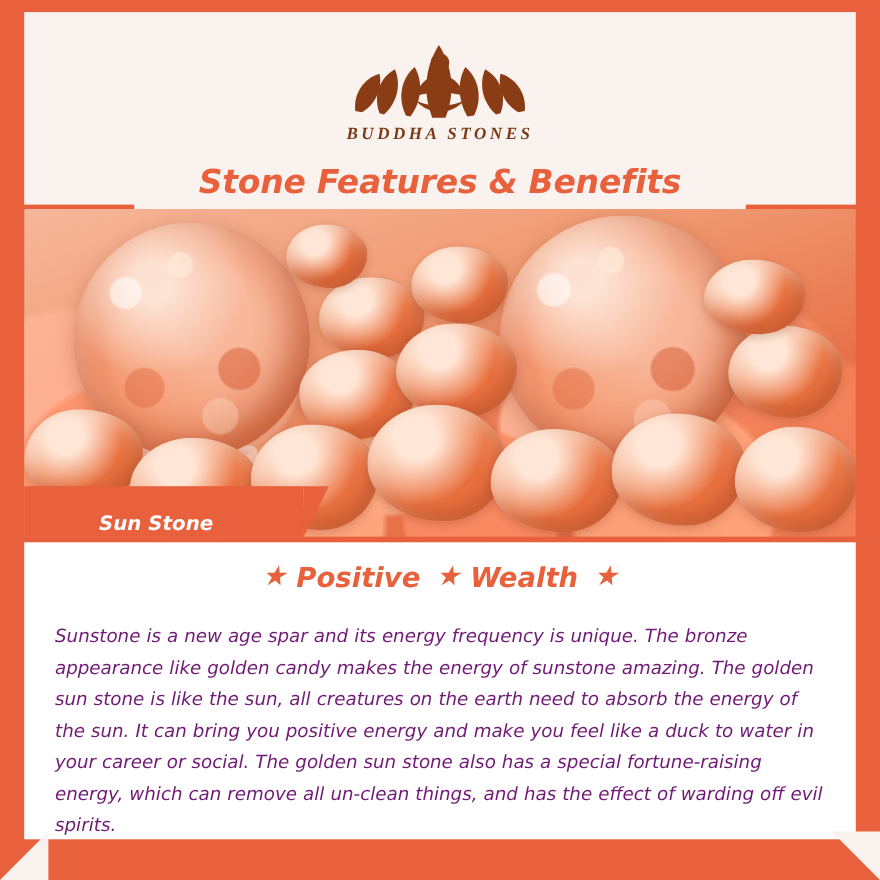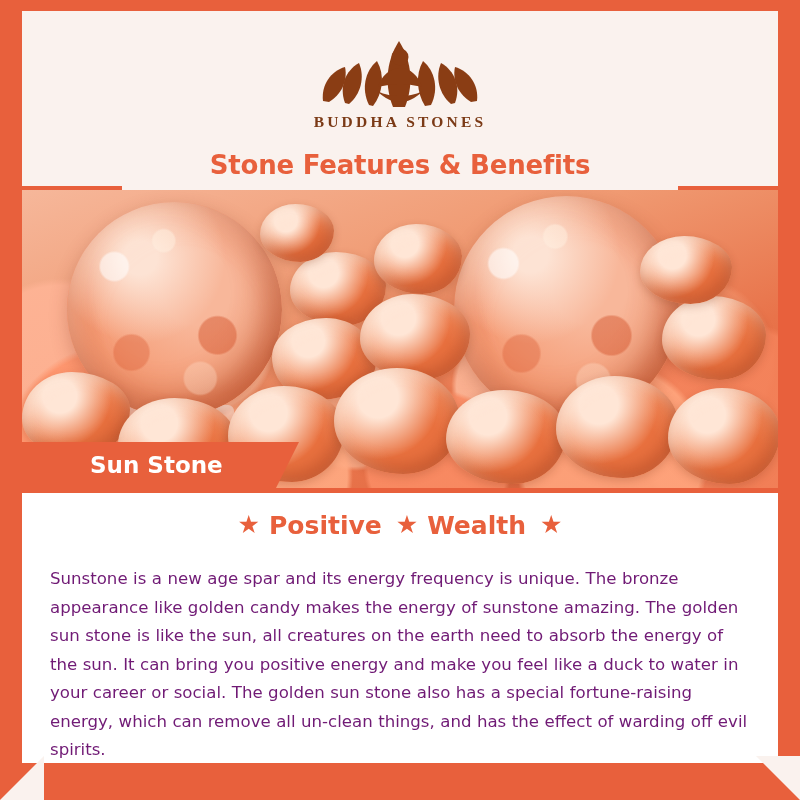--- a/index.html
+++ b/index.html
@@ -12,20 +12,21 @@
     font-family: "Liberation Sans", sans-serif;
     background: #e8603c;
     overflow: hidden;
   }
   .page {
     position: relative;
     width: 800px;
     height: 800px;
     background: #e8603c;
     box-sizing: border-box;
+    font-style: italic;
   }
 
   
   .top-panel {
     position: absolute;
     left: 22px;
     top: 11px;
     width: 756px;
     height: 175px;
     background: #faf2ee;
@@ -58,21 +59,21 @@
     top: 140px;
     width: 556px;
     height: 50px;
     background: #faf2ee;
     display: flex;
     align-items: center;
     justify-content: center;
     z-index: 5;
   }
   .title-text {
-    font-size: 26px;
+    font-size: 30px;
     font-weight: bold;
     color: #e8603c;
     font-family: "DejaVu Sans", sans-serif;
     letter-spacing: -0.2px;
     white-space: nowrap;
   }
 
   
   .photo {
     position: absolute;
@@ -165,22 +166,22 @@
     top: 0;
     width: 0;
     height: 0;
     border-style: solid;
     border-width: 46px 23px 0 0;
     border-color: #e8603c transparent transparent transparent;
   }
   .stone-tab-label {
     position: absolute;
     left: 68px;
-    top: 10px;
-    font-size: 23px;
+    top: 24px;
+    font-size: 18px;
     font-weight: bold;
     color: #ffffff;
     font-family: "DejaVu Sans", sans-serif;
   }
 
   
   .bottom-panel {
     position: absolute;
     left: 22px;
     top: 493px;

